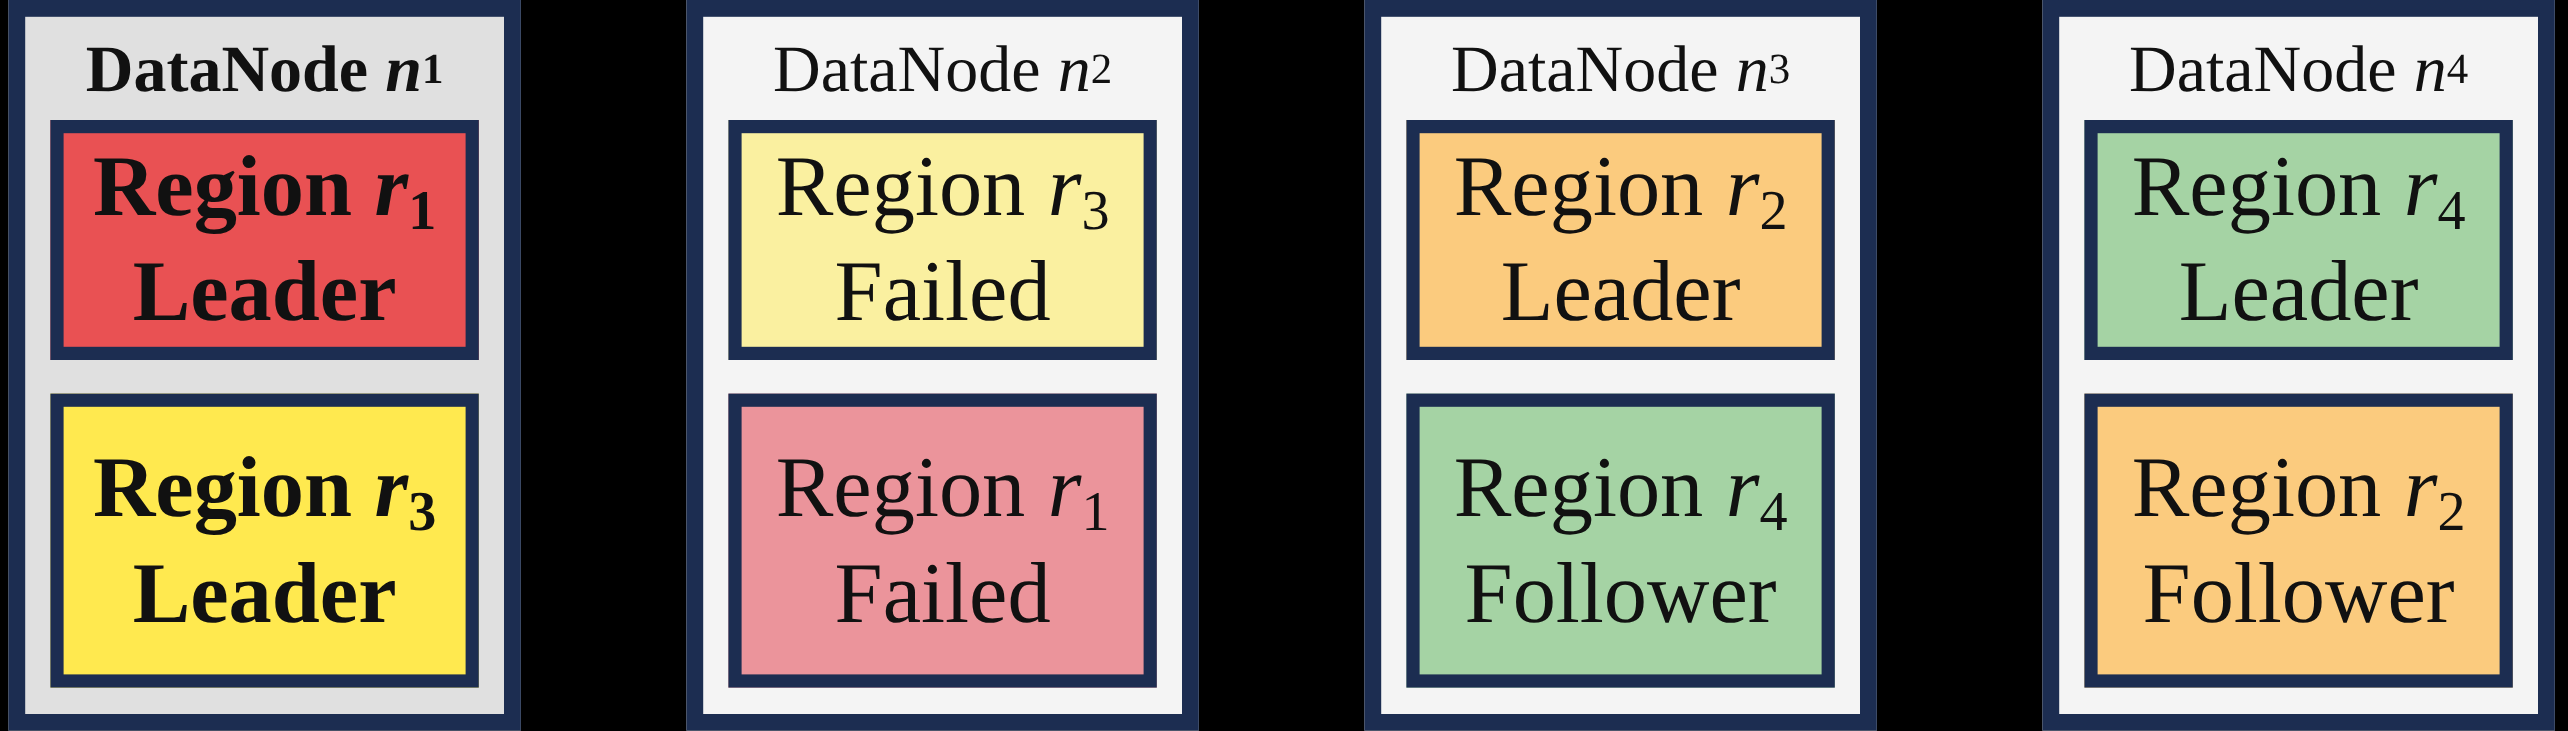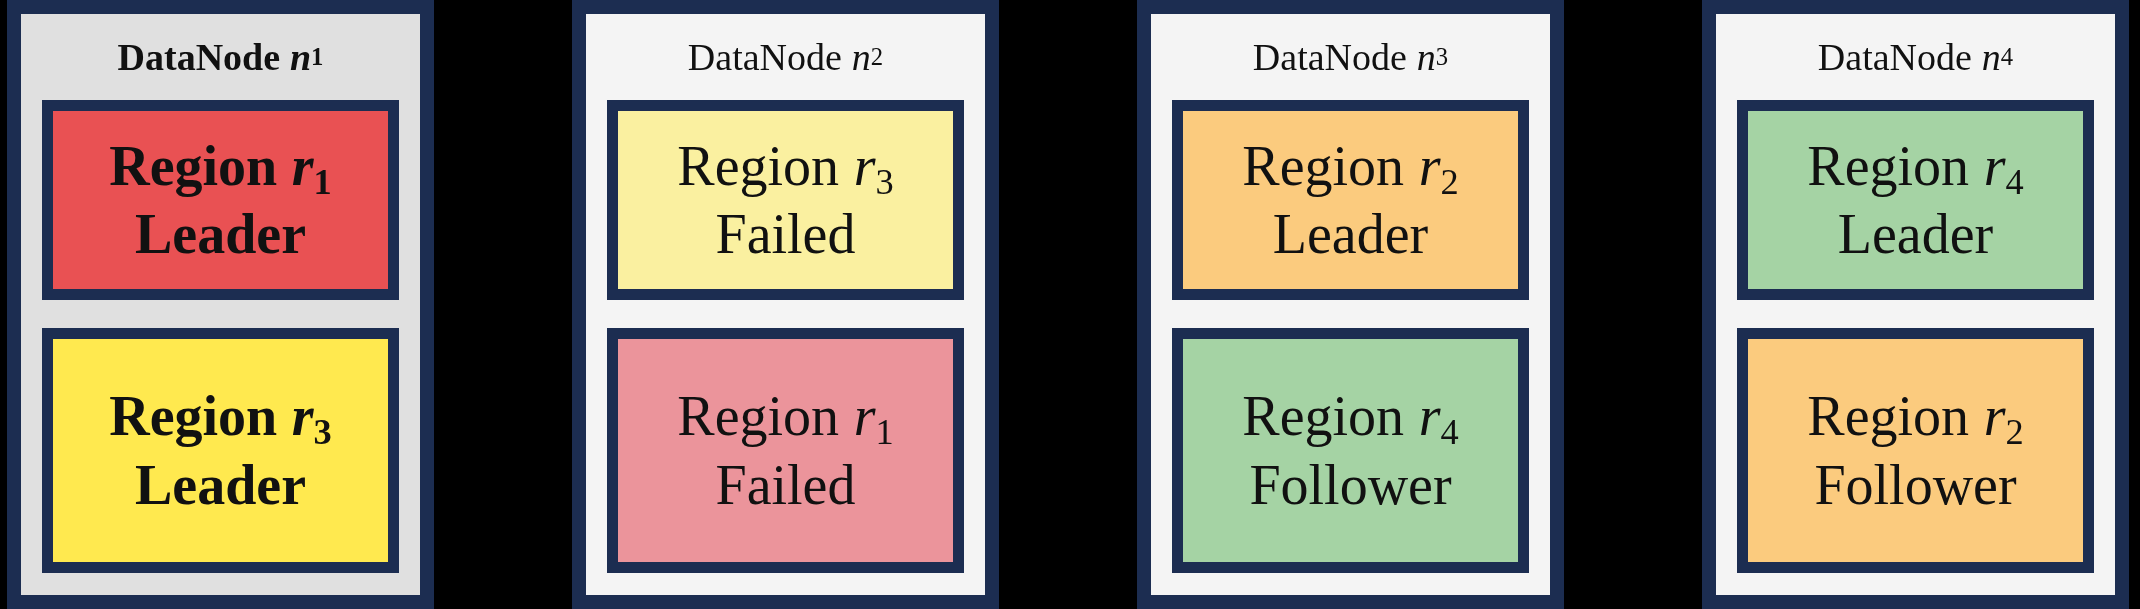--- a/index.html
+++ b/index.html
@@ -29,34 +29,34 @@
     padding: 0 21px;
     display: flex;
     flex-direction: column;
     flex: 0 0 auto;
   }
   .node-title {
     height: 86px;
     display: flex;
     align-items: center;
     justify-content: center;
-    font-size: 38px;
+    font-size: 55px;
     color: #111111;
     white-space: nowrap;
   }
   .region-box {
     box-sizing: border-box;
     border: 11px solid #1C2D51;
     height: 200px;
     display: flex;
     flex-direction: column;
     align-items: center;
     justify-content: center;
     line-height: 1.22;
-    font-size: 56px;
+    font-size: 72px;
     color: #111111;
     text-align: center;
   }
   .region-box.second {
     margin-top: 28px;
     height: 245px;
   }
   .var {
     font-style: italic;
     margin-left: 0.26em;

